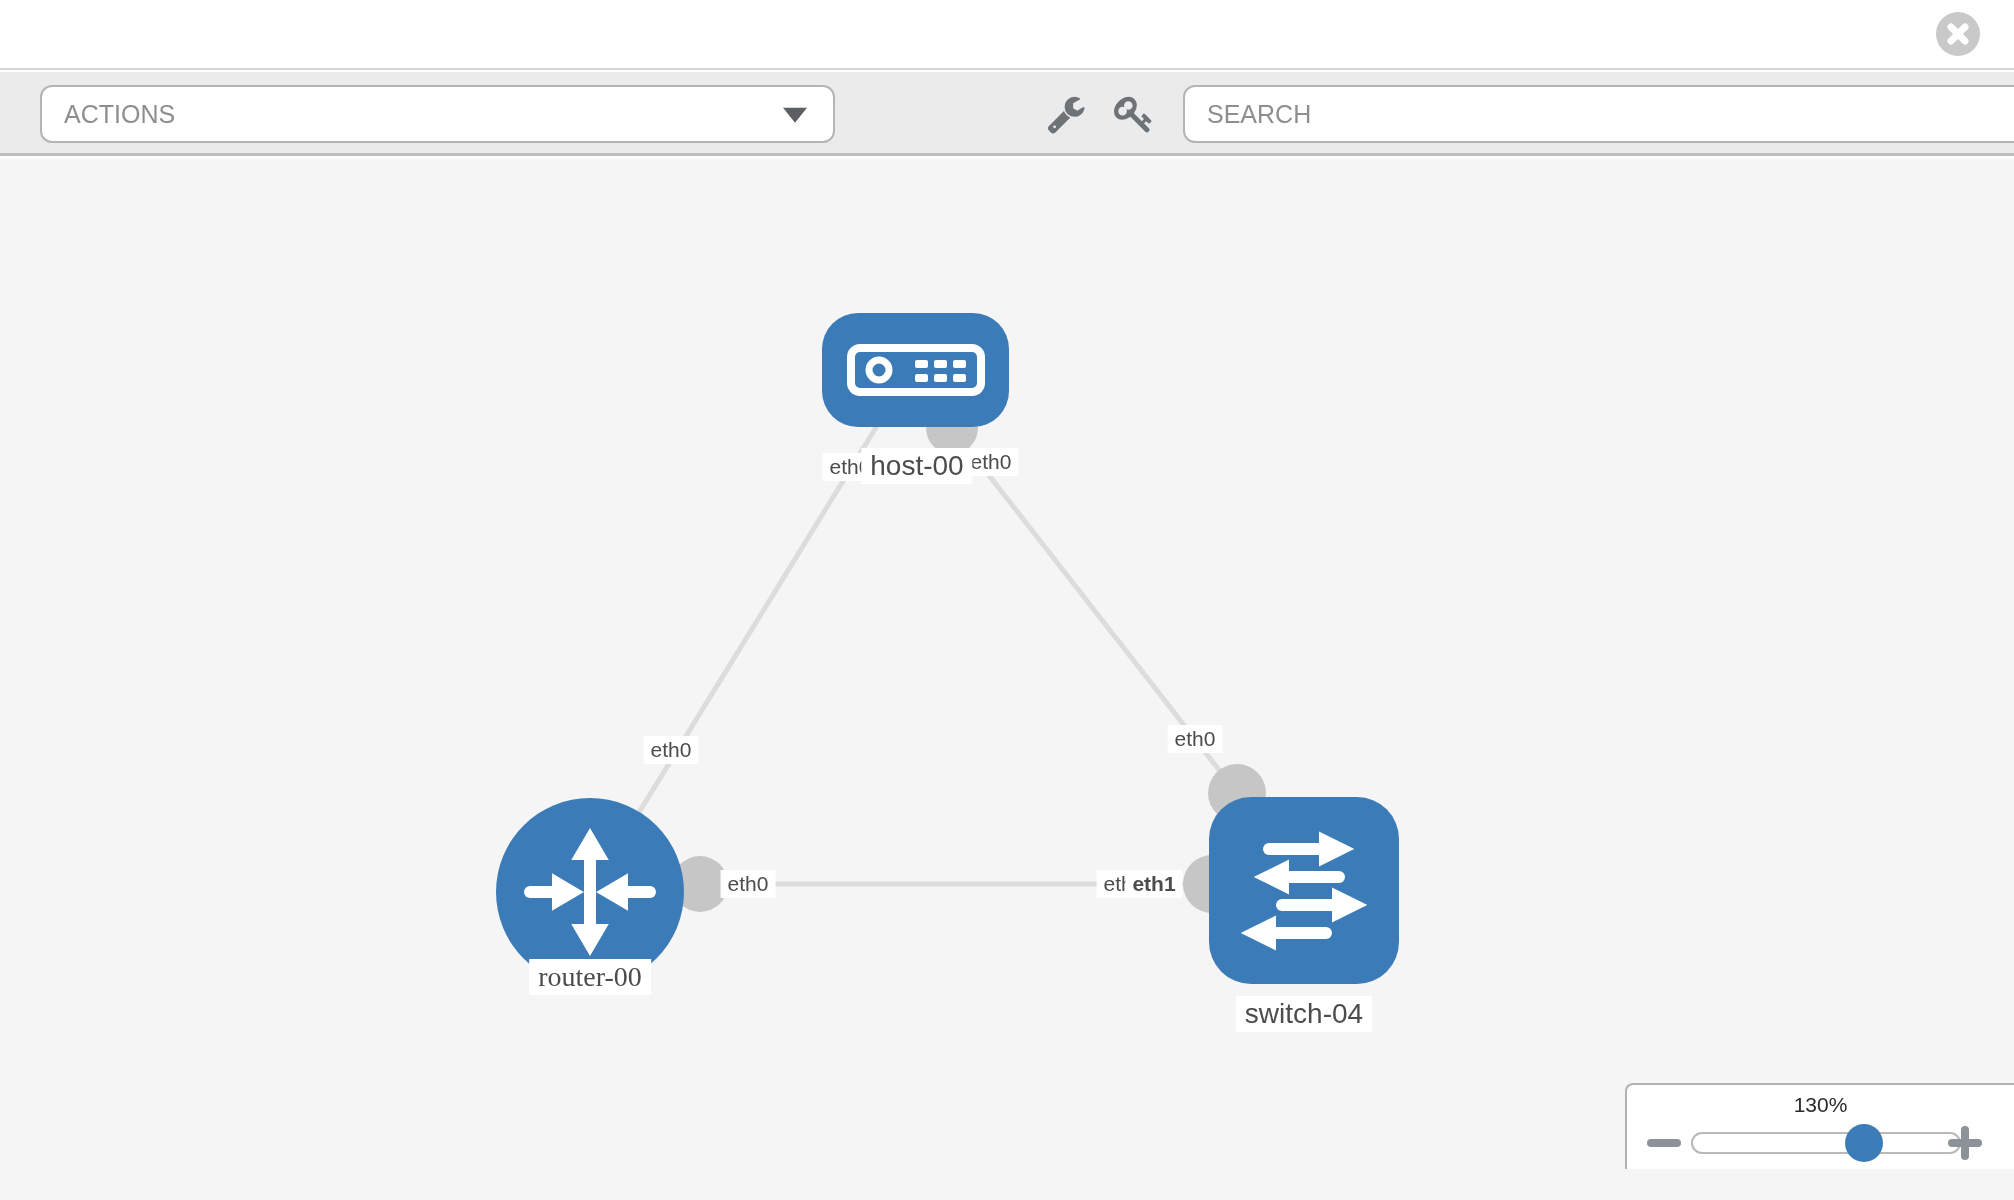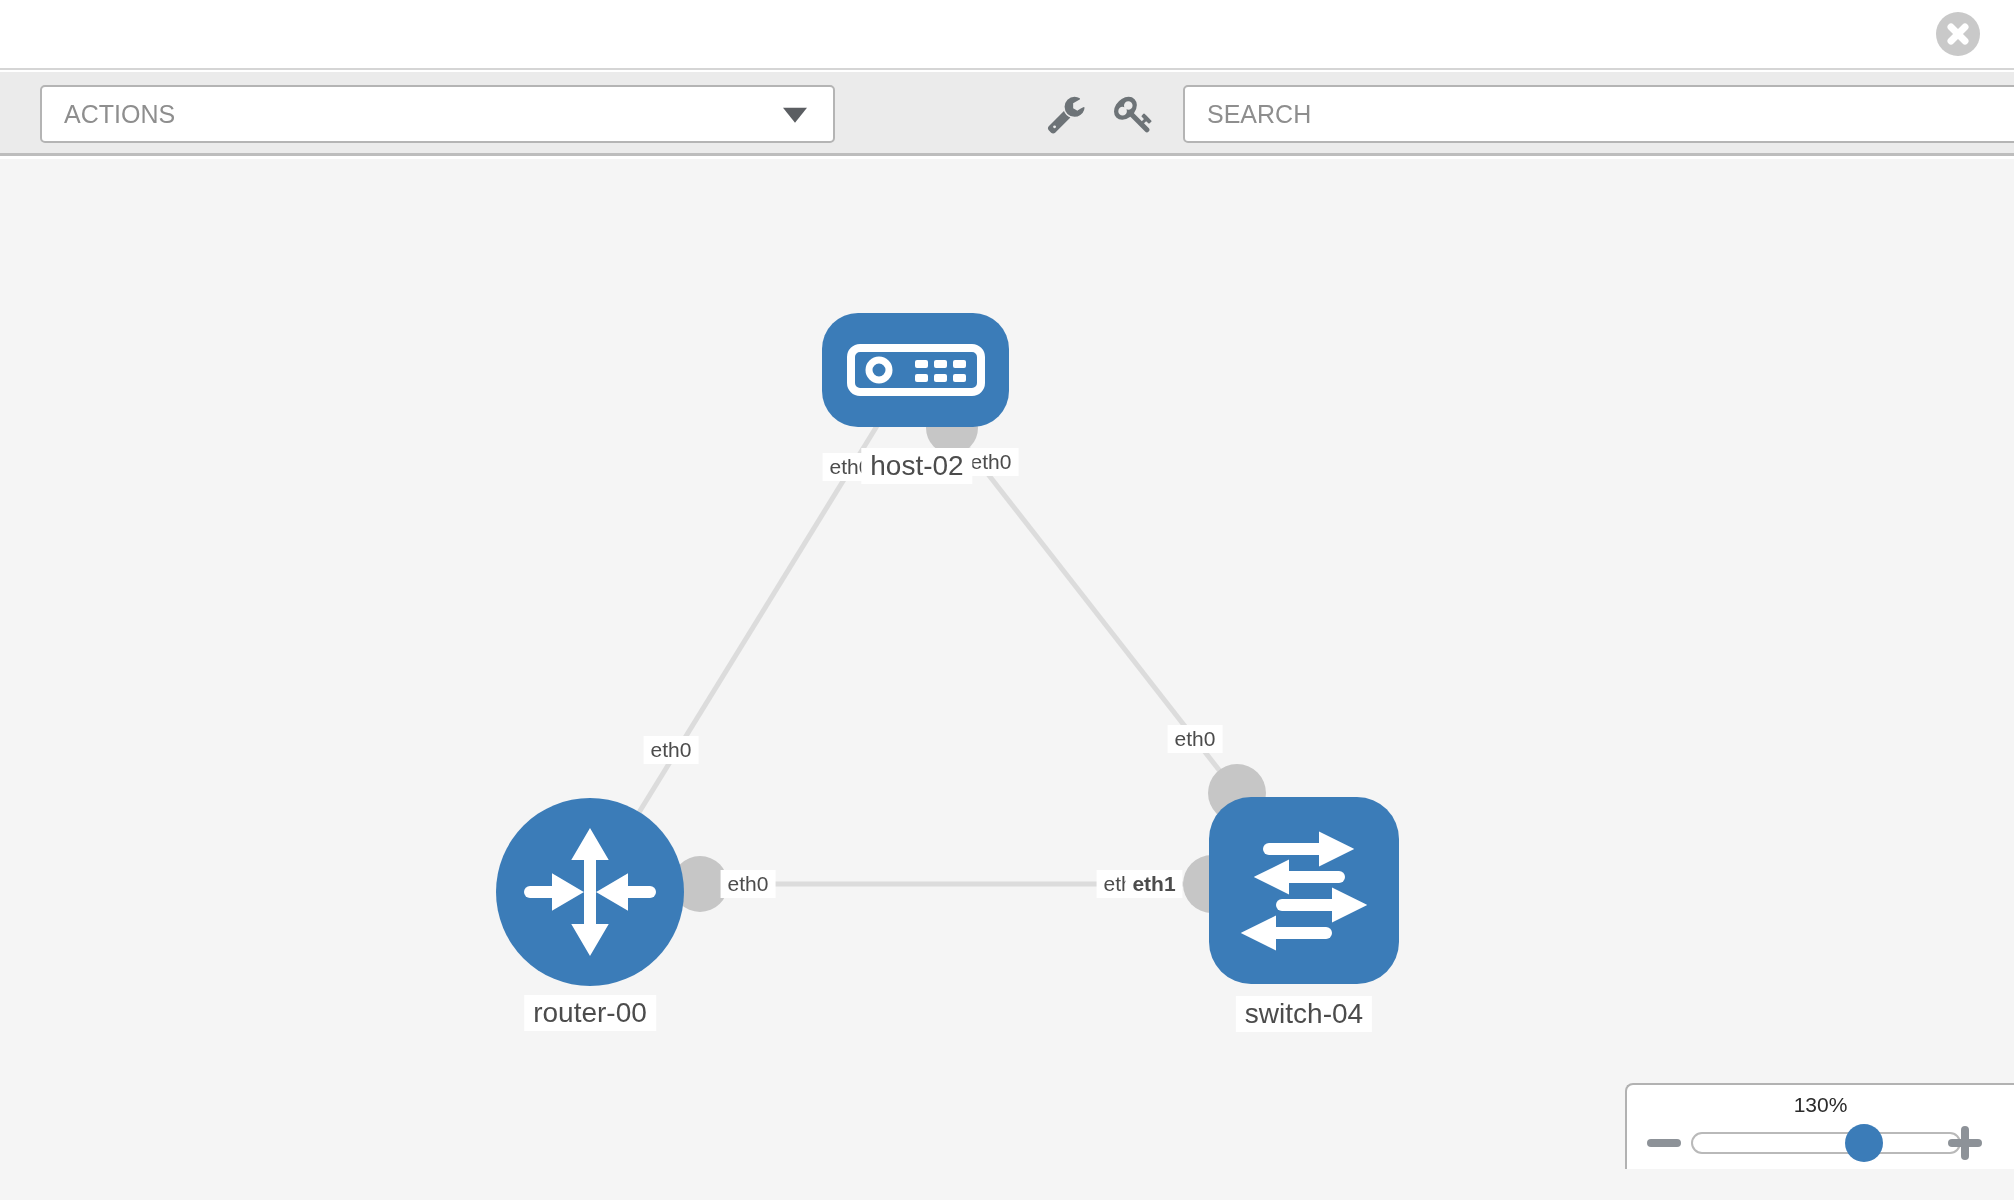--- a/index.html
+++ b/index.html
@@ -13,21 +13,21 @@
     background:#fff; border-bottom:2px solid #d5d5d5; }
   .header-title { position:absolute; left:40px; top:50%; transform:translateY(-50%);
     font-size:29px; font-weight:bold; color:#636363; letter-spacing:.2px; }
   .close-btn { position:absolute; right:34px; top:12px; width:44px; height:44px;
     border-radius:50%; background:#c9c9c9; display:flex; align-items:center;
     justify-content:center; cursor:pointer; }
   
   .toolbar { position:absolute; left:0; top:72px; width:2014px; height:84px;
     background:#ebebeb; border-bottom:3px solid #bdbdbd; }
   .dropdown { position:absolute; top:13px; height:58px; background:#fff;
-    border:2px solid #b4b4b4; border-radius:5px; font-size:25px; color:#8e8e8e;
+    border:2px solid #b4b4b4; border-radius:12px; font-size:25px; color:#8e8e8e;
     line-height:54px; padding-left:22px; cursor:pointer; }
   .dd-actions { left:40px;  width:795px; }
   .dd-search  { left:1183px; width:909px; }
   .caret { position:absolute; right:26px; top:50%; transform:translateY(-42%);
     width:0; height:0; border-left:12px solid transparent;
     border-right:12px solid transparent; border-top:15px solid #5b5e62; }
   .tool-icon { position:absolute; top:22px; width:40px; height:40px; cursor:pointer; }
   .tool-icon svg { width:40px; height:40px; fill:#6d7377; }
   .icon-wrench { left:1046px; }
   .icon-key    { left:1114px; }
@@ -153,22 +153,22 @@
           <polygon points="-48,-14 -16,-30 -16,2" stroke-width="2"></polygon>
           <line x1="-22" y1="14" x2="31" y2="14"></line>
           <polygon points="61,14 29,-2 29,30" stroke-width="2"></polygon>
           <line x1="22" y1="42" x2="-31" y2="42"></line>
           <polygon points="-61,42 -29,26 -29,58" stroke-width="2"></polygon>
         </g>
       </svg>
     </span>
   </div>
 
-  <div class="node-label" style="left:917px;  top:307px;">host-02</div>
-  <div class="node-label" style="left:590px;  top:854px;">router-00</div>
+  <div class="node-label" style="left:917px;  top:307px;">host-00</div>
+  <div class="node-label" style="left:590px;  top:818px;font-family:Liberation Serif, serif;">router-00</div>
   <div class="node-label" style="left:1304px; top:855px;">switch-04</div>
 
   <div class="iface-chip" style="left:850px;  top:308px;">eth0</div>
   <div class="iface-chip" style="left:991px;  top:303px;">eth0</div>
   <div class="iface-chip" style="left:671px;  top:591px;">eth0</div>
   <div class="iface-chip" style="left:1195px; top:580px;">eth0</div>
   <div class="iface-chip" style="left:748px;  top:725px;">eth0</div>
   <div class="iface-chip" style="left:1124px; top:725px;">eth0</div>
   <div class="iface-chip chip-front" style="left:1154px; top:725px;">eth1</div>
 

